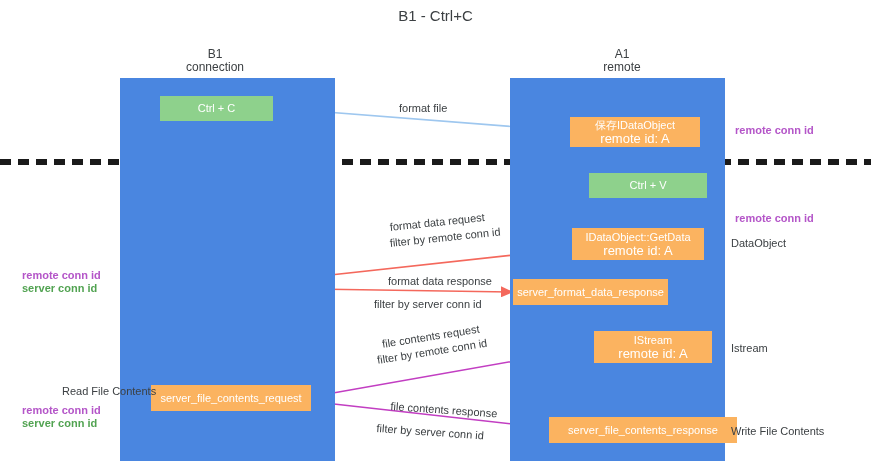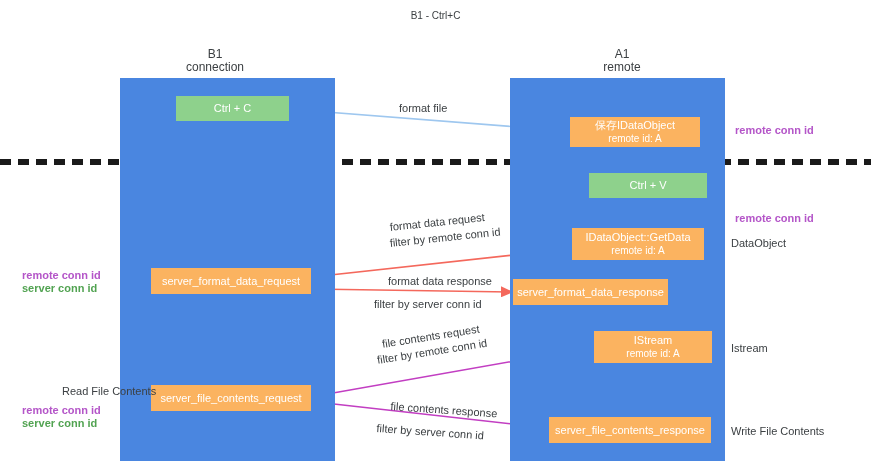--- a/index.html
+++ b/index.html
@@ -14,21 +14,21 @@
     background: #ffffff;
     font-family: "Liberation Sans", sans-serif;
     overflow: hidden;
   }
   .abs { position: absolute; }
 
   
   #title {
     left: 0; top: 6px; width: 871px;
     text-align: center;
-    font-size: 10px;
+    font-size: 15px;
     color: #3c4043;
     line-height: 20px;
   }
   #title div { white-space: pre; }
 
   
   .col-head {
     text-align: center;
     font-size: 12px;
     color: #3c4043;
@@ -48,21 +48,21 @@
     align-items: center;
     justify-content: center;
     color: #ffffff;
     font-size: 11px;
     line-height: 13px;
     text-align: center;
     padding: 2px 4px;
   }
   .node.green { background: #8ed18c; }
   .node.orange { background: #fbb360; }
-  .node .l2 { font-size: 10px; }
+  .node .l2 { font-size: 13px; }
 
   
   .lbl {
     font-size: 11px;
     color: #3c4043;
     line-height: 14px;
     white-space: nowrap;
   }
   .lbl.purple { color: #b455c8; font-weight: bold; }
   .lbl.green  { color: #52a352; font-weight: bold; }
@@ -127,56 +127,53 @@
     <div>connection</div>
   </div>
   <div class="abs col-head" style="left:562px; top:48px; width:120px;">
     <div>A1</div>
     <div>remote</div>
   </div>
 
   <div class="abs lane" style="left:120px; top:78px; width:215px; height:383px;"></div>
   <div class="abs lane" style="left:510px; top:78px; width:215px; height:383px;"></div>
 
-  <div class="abs node green" style="left:176px; top:96px; width:113px; height:25px;">
+  <div class="abs node green" style="left:160px; top:96px; width:113px; height:25px;">
     <div>Ctrl + C</div>
   </div>
 
   <div class="abs node orange" style="left:570px; top:117px; width:130px; height:30px;">
     <div>保存IDataObject</div>
     <div class="l2">remote id: A</div>
   </div>
 
   <div class="abs node green" style="left:577px; top:173px; width:118px; height:25px;margin-left:12px;">
     <div>Ctrl + V</div>
   </div>
 
   <div class="abs node orange" style="left:572px; top:228px; width:132px; height:32px;">
     <div>IDataObject::GetData</div>
     <div class="l2">remote id: A</div>
   </div>
 
-  <div class="abs node orange" style="left:151px; top:268px; width:160px; height:26px;">
-    <div>server_format_data_request</div>
-  </div>
 
   <div class="abs node orange" style="left:513px; top:279px; width:155px; height:26px;">
     <div>server_format_data_response</div>
   </div>
 
   <div class="abs node orange" style="left:594px; top:331px; width:118px; height:32px;">
     <div>IStream</div>
     <div class="l2">remote id: A</div>
   </div>
 
   <div class="abs node orange" style="left:151px; top:385px; width:160px; height:26px;">
     <div>server_file_contents_request</div>
   </div>
 
-  <div class="abs node orange" style="left:549px; top:417px; width:162px; height:26px;">
+  <div class="abs node orange" style="left:549px; top:417px; width:188px; height:26px;">
     <div>server_file_contents_response</div>
   </div>
 
   <div class="abs lbl" style="left:399px; top:101px;">format file</div>
 
   <div class="abs lbl rot" style="left:389px; top:220px; transform: rotate(-6deg);">format data request</div>
   <div class="abs lbl rot" style="left:389px; top:236px; transform: rotate(-6deg);">
     <span>filter by</span>
     <span class="purple">remote conn id</span>
   </div>

